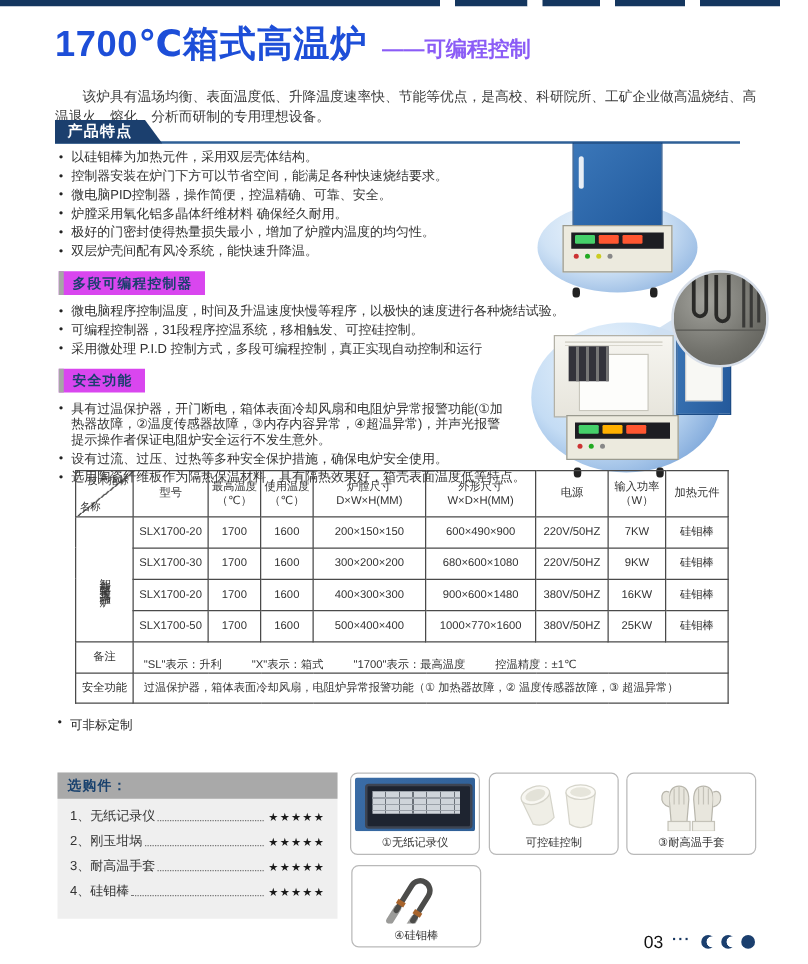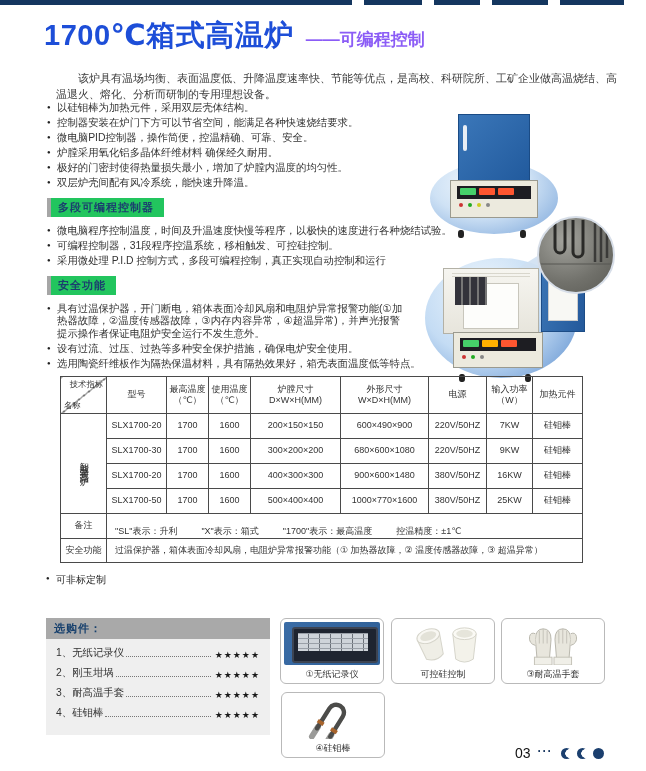--- a/index.html
+++ b/index.html
@@ -11,38 +11,38 @@
   .top-bar { position:absolute; top:0; left:0; height:5px; display:flex; }
   .top-bar span { height:5px; background:#14365f; display:block; }
   .top-bar .s1{width:352px;} .top-bar .g{background:#fff;width:12px;}
   .top-bar .s2{width:58px;} .top-bar .s3{width:46px;} .top-bar .s4{width:56px;} .top-bar .s5{width:64px;}
 
   
   .title-row { position:absolute; left:44px; top:16px; white-space:nowrap; }
   .main-title { font-size:29px; font-weight:bold; color:#1d4ed8; letter-spacing:0.5px; }
   .sub-title  { font-size:17px; font-weight:bold; color:#8b5cf6; margin-left:12px; }
   .intro { position:absolute; left:44px; top:60px; width:566px; font-size:11px;
-           line-height:1.42; color:#3a3a3a; text-indent:2em;margin-left:12px; }
+           line-height:1.42; color:#3a3a3a; text-indent:2em; }
 
   
   .banner-row { position:relative; width:548px; height:19px; }
   .banner-row::after { content:""; position:absolute; left:0; bottom:0; width:548px; height:2px; background:#2f6097; }
   .banner { position:relative; z-index:1; display:inline-block; height:19px; line-height:19px;
             background:#1b3f6e; color:#fff; font-size:12px; font-weight:bold; letter-spacing:1px;
             padding:0 24px 0 10px; clip-path:polygon(0 0, calc(100% - 14px) 0, 100% 100%, 0 100%); }
 
   
   .bullet-list { list-style:none; margin:6px 0 0 3px; padding:0; }
   .bullet-list li { position:relative; padding-left:10px; font-size:10.4px; line-height:1.2;
                     color:#333; margin-bottom:2.5px; }
   .bullet-list li::before { content:"●"; position:absolute; left:0; top:2px; font-size:6px; color:#222; }
   .bullet-list li.narrow { max-width:352px; }
 
   .features { position:absolute; left:44px; top:96px; width:412px; }
-  .sub-header { display:inline-block; background:#22c55e; border-left:4px solid #a6a6a6;
+  .sub-header { display:inline-block; background:#d946ef; border-left:4px solid #a6a6a6;
                 color:#1b3f6e; font-size:11px; font-weight:bold; padding:2px 10px 2px 7px;
                 margin:6px 0 2px 3px; letter-spacing:1px; }
 
   
   .product-photos { position:absolute; left:428px; top:112px; width:188px; height:270px; }
   .furnace1 { position:absolute; left:0; top:0; width:134px; height:126px; }
   .f1-ellipse { position:absolute; left:2px; top:50px; width:128px; height:72px; border-radius:50%;
        background:radial-gradient(ellipse at 40% 30%, #f2f8fd, #cfe2f5 45%, #8fb4e0 85%, #6f97cc); }
   .f1-body { position:absolute; left:30px; top:2px; width:70px; height:66px;
        background:linear-gradient(135deg,#3b77b9,#215a9d); border:1px solid #1a4b85; }
@@ -141,20 +141,23 @@
       <span class="s5"></span>
   </div>
 
   <div class="title-row">
     <span class="main-title">1700℃箱式高温炉</span><span class="sub-title">——可编程控制</span>
   </div>
 
   <p class="intro">该炉具有温场均衡、表面温度低、升降温度速率快、节能等优点，是高校、科研院所、工矿企业做高温烧结、高温退火、熔化、分析而研制的专用理想设备。</p>
 
   <div class="features">
+    <div class="banner-row">
+      <span class="banner">产品特点</span>
+    </div>
     <ul class="bullet-list">
       <li>以硅钼棒为加热元件，采用双层壳体结构。</li>
       <li>控制器安装在炉门下方可以节省空间，能满足各种快速烧结要求。</li>
       <li>微电脑PID控制器，操作简便，控温精确、可靠、安全。</li>
       <li>炉膛采用氧化铝多晶体纤维材料 确保经久耐用。</li>
       <li>极好的门密封使得热量损失最小，增加了炉膛内温度的均匀性。</li>
       <li>双层炉壳间配有风冷系统，能快速升降温。</li>
     </ul>
     <div class="sub-header">多段可编程控制器</div>
     <ul class="bullet-list">

